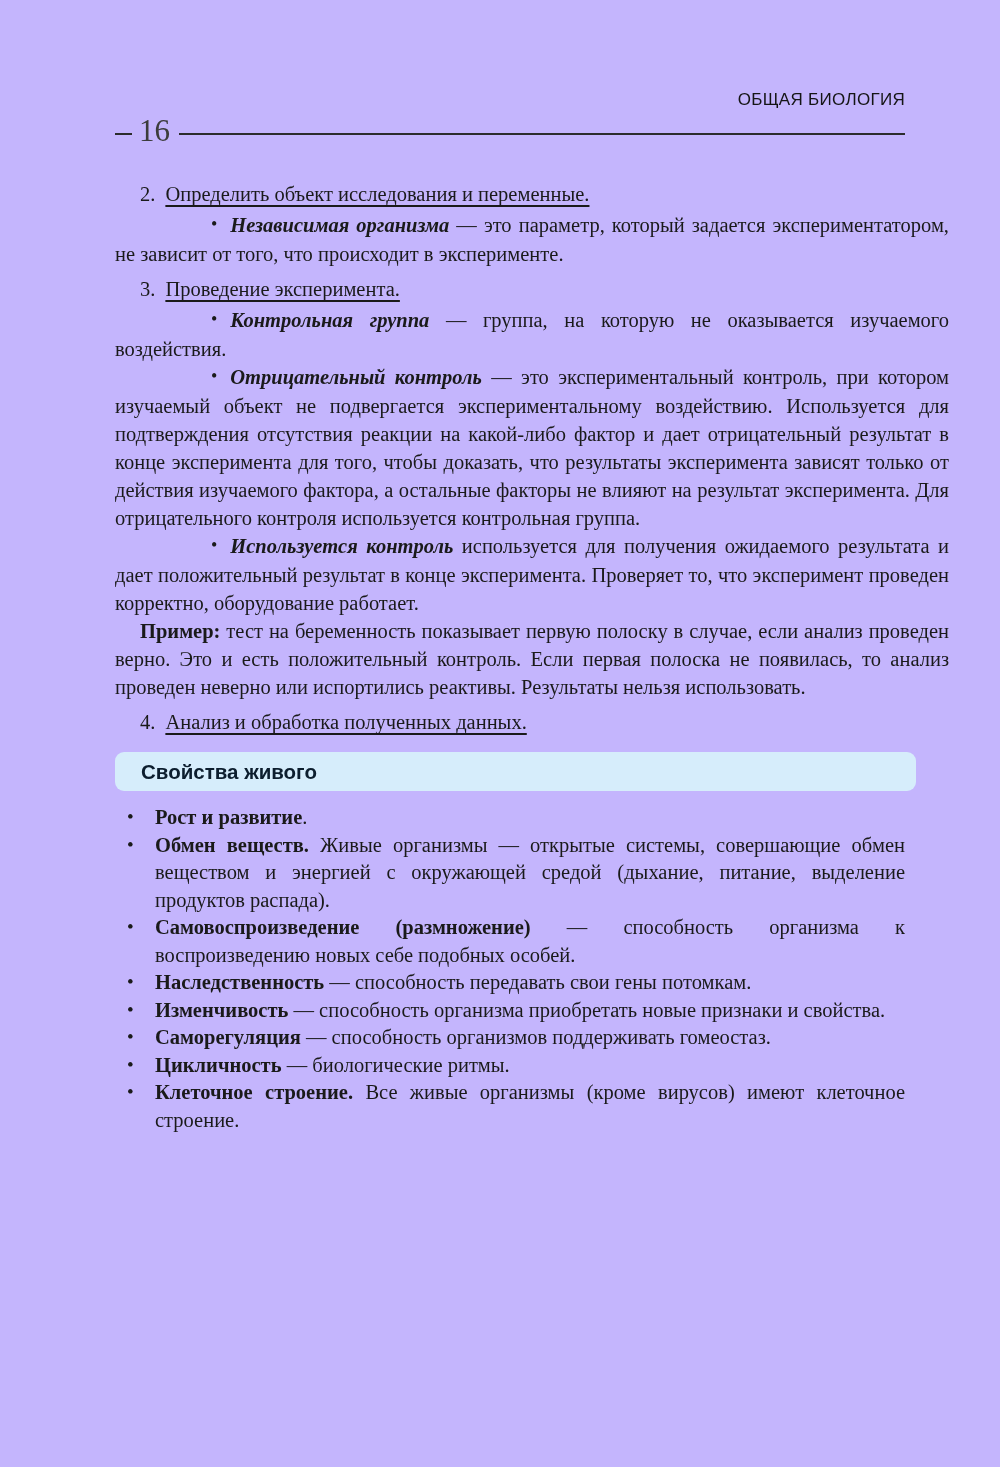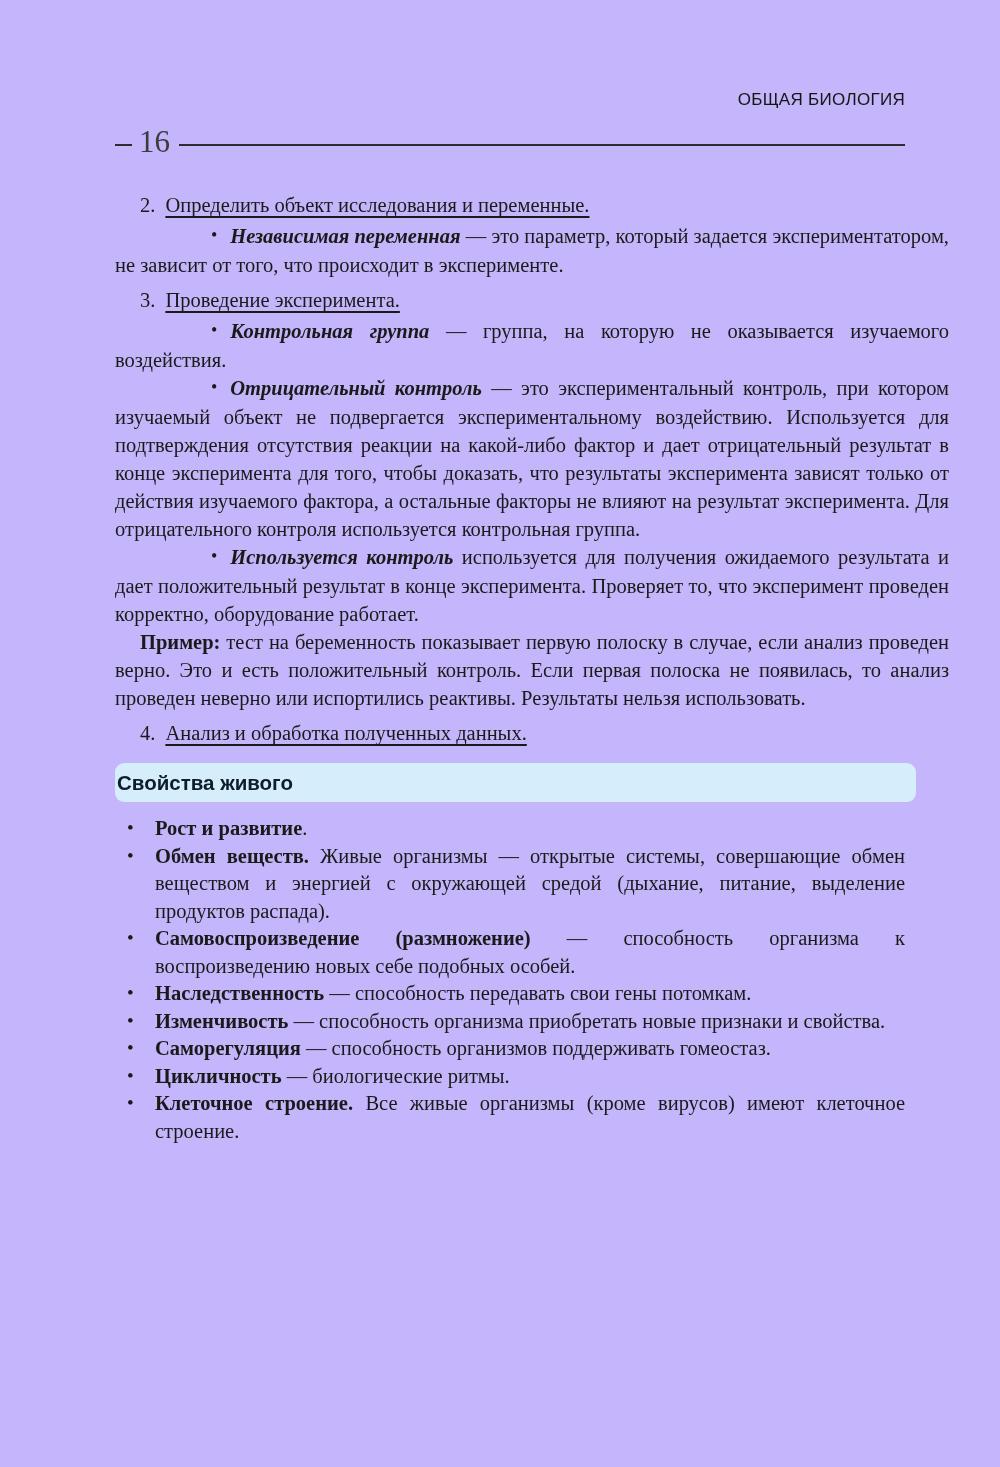--- a/index.html
+++ b/index.html
@@ -11,21 +11,21 @@
   }
   .page{width:1000px;height:1467px;position:relative;background:#c4b5fd;}
 
   
   .header{padding:90px 95px 0 115px;}
   .running-head{
     text-align:right;
     font-family:"Liberation Sans","DejaVu Sans",sans-serif;
     font-size:17px;line-height:20px;color:#151515;letter-spacing:.3px;
   }
-  .rule-row{display:flex;align-items:center;margin-top:20px;}
+  .rule-row{display:flex;align-items:center;margin-top:9px;}
   .dash{width:17px;height:2px;background:#2c2c2c;flex:0 0 auto;}
   .pageno{
     font-size:31px;line-height:30px;color:#3c3c3c;
     margin:0 9px 0 7px;flex:0 0 auto;transform:translateY(-3px);
   }
   .rule{flex:1 1 auto;height:2px;background:#2c2c2c;}
 
   
   main{padding:24px 51px 0 115px;font-size:20.5px;line-height:28px;}
   main p{margin:0;text-align:justify;}
@@ -42,21 +42,21 @@
   .term-bi{font-weight:bold;font-style:italic;}
   .lead-b{font-weight:bold;}
 
   
   .section-box{
     margin:16px 84px 0 115px;
     background:var(--accent-bg,#d6edfb);
     border-radius:9px;
     height:39px;
     display:flex;align-items:center;
-    padding:0 2px;box-sizing:border-box;
+    padding:0 26px;box-sizing:border-box;
   }
   .section-box .section-title{
     font-family:"Liberation Sans","DejaVu Sans",sans-serif;
     font-weight:bold;font-size:20.5px;
     color:var(--heading-text,#0c1e2e);
   }
 
   
   .props{padding:13px 95px 0 115px;font-size:20.5px;line-height:27.5px;}
   .prop{position:relative;padding-left:40px;text-align:justify;margin:0;}
@@ -74,21 +74,21 @@
       <span class="dash"></span>
       <span class="pageno">16</span>
       <span class="rule"></span>
     </div>
   </div>
 
   <main>
 
     <p class="step"><span class="num">2.</span><span class="u">Определить объект исследования и переменные.</span></p>
 
-    <p class="indent-bullet"><span class="bullet">•</span><span class="term-bi">Независимая переменная</span><span> — это параметр, который задается экспериментатором, не зависит от того, что происходит в эксперименте.</span></p>
+    <p class="indent-bullet"><span class="bullet">•</span><span class="term-bi">Независимая организма</span><span> — это параметр, который задается экспериментатором, не зависит от того, что происходит в эксперименте.</span></p>
 
 
     <p class="step"><span class="num">3.</span><span class="u">Проведение эксперимента.</span></p>
 
 
     <p class="indent-bullet"><span class="bullet">•</span><span class="term-bi">Контрольная группа</span><span> — группа, на которую не оказывается изучаемого воздействия.</span></p>
 
 
     <p class="indent-bullet"><span class="bullet">•</span><span class="term-bi">Отрицательный контроль</span><span> — это экспериментальный контроль, при котором изучаемый объект не подвергается экспериментальному воздействию. Используется для подтверждения отсутствия реакции на какой-либо фактор и дает отрицательный результат в конце эксперимента для того, чтобы доказать, что результаты эксперимента зависят только от действия изучаемого фактора, а остальные факторы не влияют на результат эксперимента. Для отрицательного контроля используется контрольная группа.</span></p>
 

